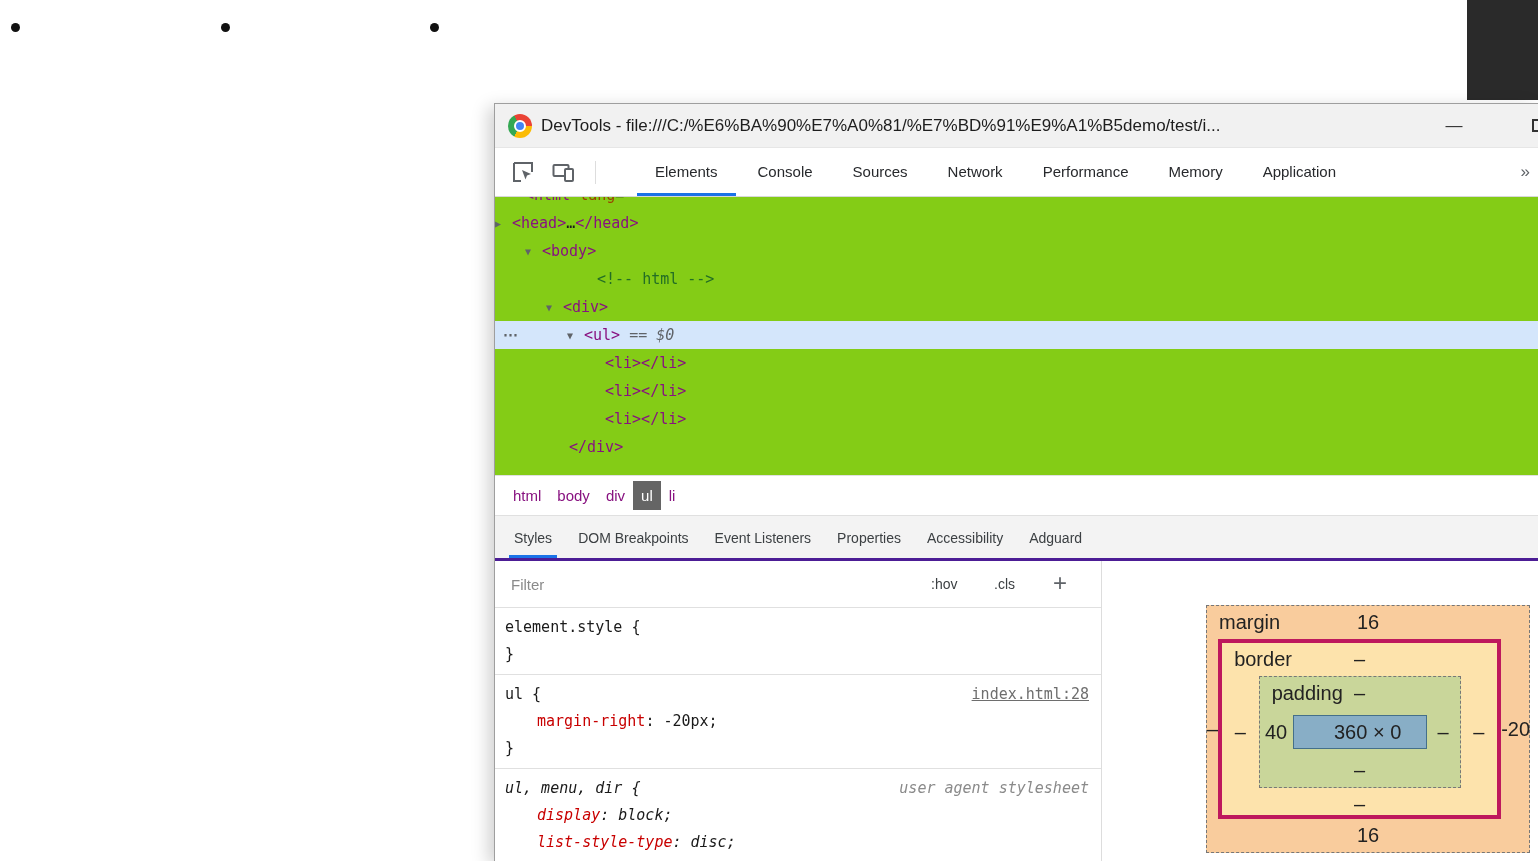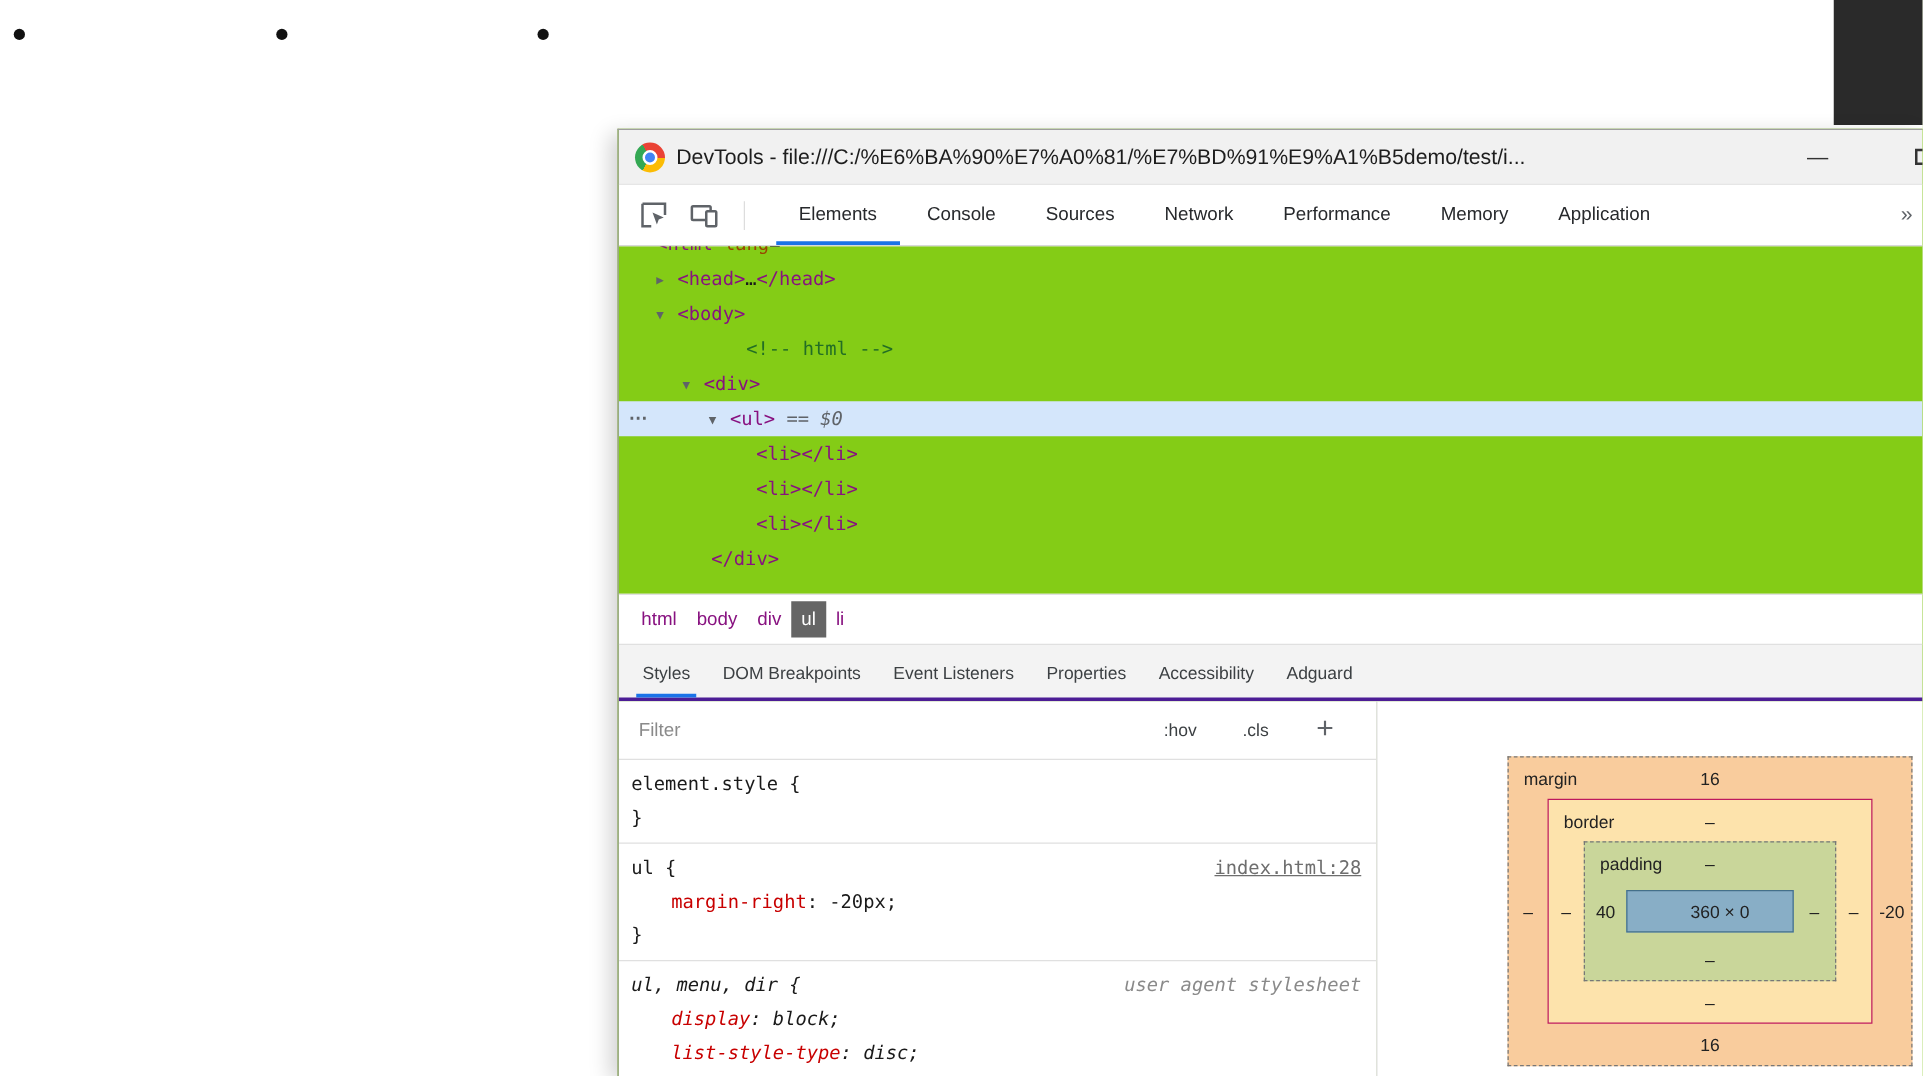--- a/index.html
+++ b/index.html
@@ -32,21 +32,21 @@
   #win-max { left:1028px; width:30px; }
   #win-max i { display:inline-block; width:13px; height:13px; border:2px solid #333; margin-top:15px; }
 
   
   #toolbar { position:absolute; left:0; top:44px; width:100%; height:49px; background:#fff;
              border-bottom:1px solid #d8d8d8; }
   .tool-icon { position:absolute; top:12px; width:24px; height:24px; }
   #inspect-btn { left:16px; }
   #device-btn  { left:56px; }
   #toolbar-sep { position:absolute; left:100px; top:13px; width:1px; height:23px; background:#ddd; }
-  #main-tabs { position:absolute; left:124px; top:0; height:48px; display:flex;justify-content:space-between; }
+  #main-tabs { position:absolute; left:140px; top:0; height:48px; display:flex;justify-content:space-between; }
   .tab { padding:0 20px; line-height:48px; font-size:15px; color:#27292c; position:relative; white-space:nowrap; }
   .tab.selected::after { content:""; position:absolute; left:2px; right:2px; bottom:0; height:3px; background:var(--accent); }
   #tabs-more { position:absolute; right:2px; top:0; line-height:48px; font-size:17px; color:#5f6368; padding:0 6px; }
 
   
   #dom-panel { position:absolute; left:0; top:93px; width:100%; height:278px; overflow:hidden;
                font-family:"DejaVu Sans Mono", monospace; font-size:15px; }
   .dom-row { height:28px; line-height:28px; white-space:nowrap; position:relative; }
   .dom-row.partial-top { margin-top:-16px; }
   .dom-row.selected { background:var(--selection); }
@@ -88,24 +88,24 @@
   .prop-name { color:var(--property); }
   .sec-source { float:right; margin-right:12px; }
   .sec-source.link { color:#6e6e6e; text-decoration:underline; cursor:pointer; }
   .sec-source.origin { color:#8a8a8a; font-style:italic; }
   .style-section.italic .sec-line { font-style:italic; }
 
   
   #styles-right { position:absolute; left:606px; top:457px; width:438px; bottom:0;
                   border-left:1px solid #ddd; background:#fff; }
   #box-model { position:absolute; left:104px; top:44px; width:324px; height:248px;
-               font-size:14px; color:#222; }
+               font-size:20px; color:#222; }
   .bm { display:flex; flex-direction:column; flex:none; }
   .bm-margin  { width:324px; height:248px; background:var(--bm-margin);  border:1px dashed #777; }
-  .bm-borderb { width:260px; height:180px; background:var(--bm-border);  border:1px solid #be185d; }
+  .bm-borderb { width:283px; height:180px; background:var(--bm-border);  border:4px solid #be185d; }
   .bm-padding { width:202px; height:112px; background:var(--bm-padding); border:1px dashed #777; }
   .bm-content { width:134px; height:34px;  background:var(--bm-content); border:1px solid #44708a;
                 display:flex; align-items:center; justify-content:center; flex:none;padding-left:16px; }
   .bm-cap { height:33px; flex:none; display:flex; align-items:center; justify-content:center; position:relative; }
   .bm-label { position:absolute; left:12px; }
   .bm-mid { flex:1; display:flex; align-items:center; }
   .bm-side { flex:1; text-align:center; }
 </style>
 </head>
 <body>
@@ -146,21 +146,21 @@
         <div class="tab">Network</div>
         <div class="tab">Performance</div>
         <div class="tab">Memory</div>
         <div class="tab">Application</div>
       </div>
     <span id="tabs-more">»</span>
   </div>
 
   <div id="dom-panel">
       <div class="dom-row partial-top" style="padding-left: 30px;"><span class="tk-tag">&lt;html</span><span class="tk-attr"> lang</span><span class="tk-plain">=</span></div>
-      <div class="dom-row" style="padding-left: 30px;"><span class="dom-arrow">▶</span><span class="tk-tag">&lt;head&gt;</span><span class="tk-plain">…</span><span class="tk-tag">&lt;/head&gt;</span></div>
+      <div class="dom-row" style=""><span class="dom-arrow">▶</span><span class="tk-tag">&lt;head&gt;</span><span class="tk-plain">…</span><span class="tk-tag">&lt;/head&gt;</span></div>
       <div class="dom-row" style="padding-left: 30px;"><span class="dom-arrow">▼</span><span class="tk-tag">&lt;body&gt;</span></div>
       <div class="dom-row" style="padding-left: 102px;"><span class="tk-comment">&lt;!-- html --&gt;</span></div>
       <div class="dom-row" style="padding-left: 51px;"><span class="dom-arrow">▼</span><span class="tk-tag">&lt;div&gt;</span></div>
       <div class="dom-row selected" style="padding-left: 72px;"><span class="dom-more">⋯</span><span class="dom-arrow">▼</span><span class="tk-tag">&lt;ul&gt;</span><span class="tk-meta"> == </span><span class="tk-meta">$0</span></div>
       <div class="dom-row" style="padding-left: 110px;"><span class="tk-tag">&lt;li&gt;&lt;/li&gt;</span></div>
       <div class="dom-row" style="padding-left: 110px;"><span class="tk-tag">&lt;li&gt;&lt;/li&gt;</span></div>
       <div class="dom-row" style="padding-left: 110px;"><span class="tk-tag">&lt;li&gt;&lt;/li&gt;</span></div>
       <div class="dom-row" style="padding-left: 74px;"><span class="tk-tag">&lt;/div&gt;</span></div>
     </div>
 

